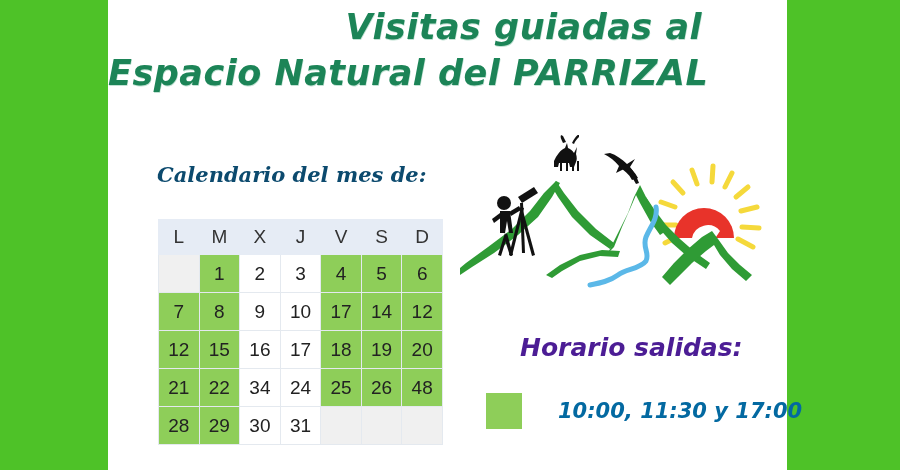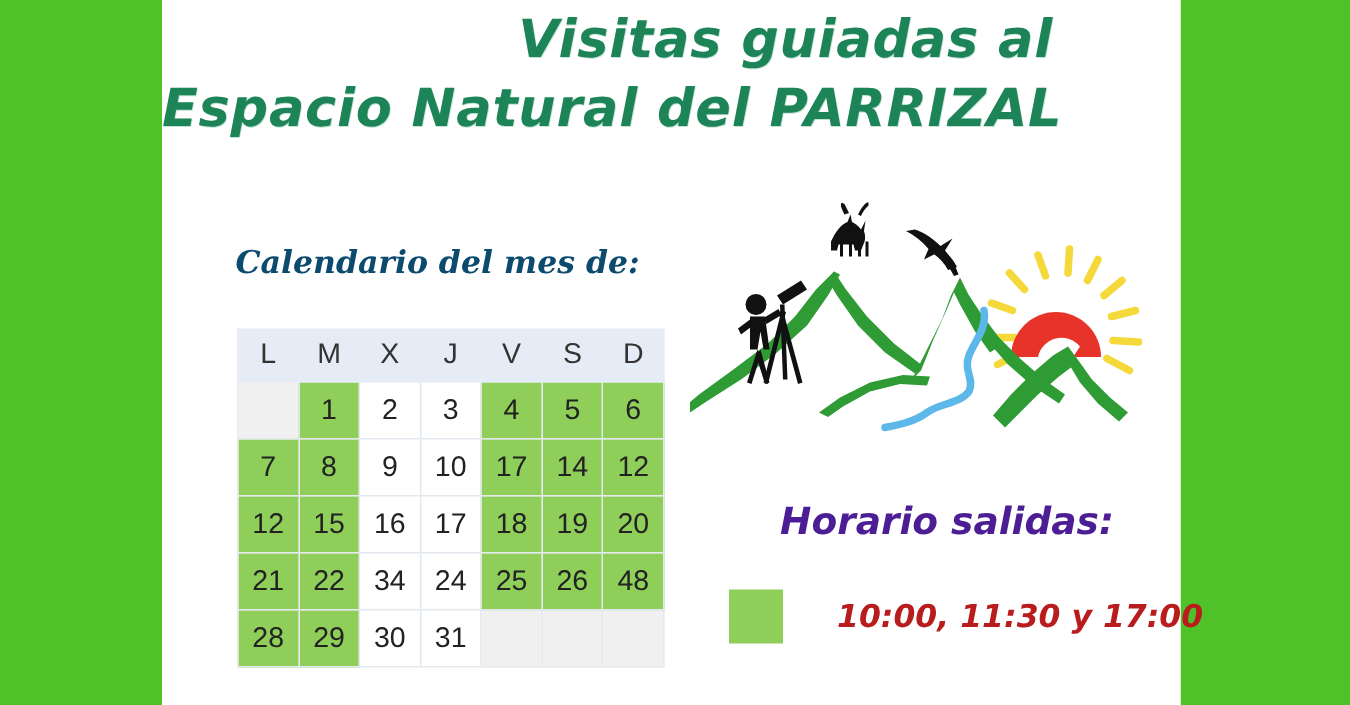--- a/index.html
+++ b/index.html
@@ -147,21 +147,21 @@
     align-items: center;
   }
   .legend-swatch {
     width: 36px;
     height: 36px;
     background: #8ece59;
     flex: 0 0 auto;
   }
   .legend-text {
     margin-left: 36px;
-    color: #b91c1c;
+    color: #0369a1;
     font-family: "DejaVu Sans", sans-serif;
     font-weight: bold;
     font-style: italic;
     font-size: 21px;
     white-space: nowrap;
   }
 </style>
 </head>
 <body>
 

